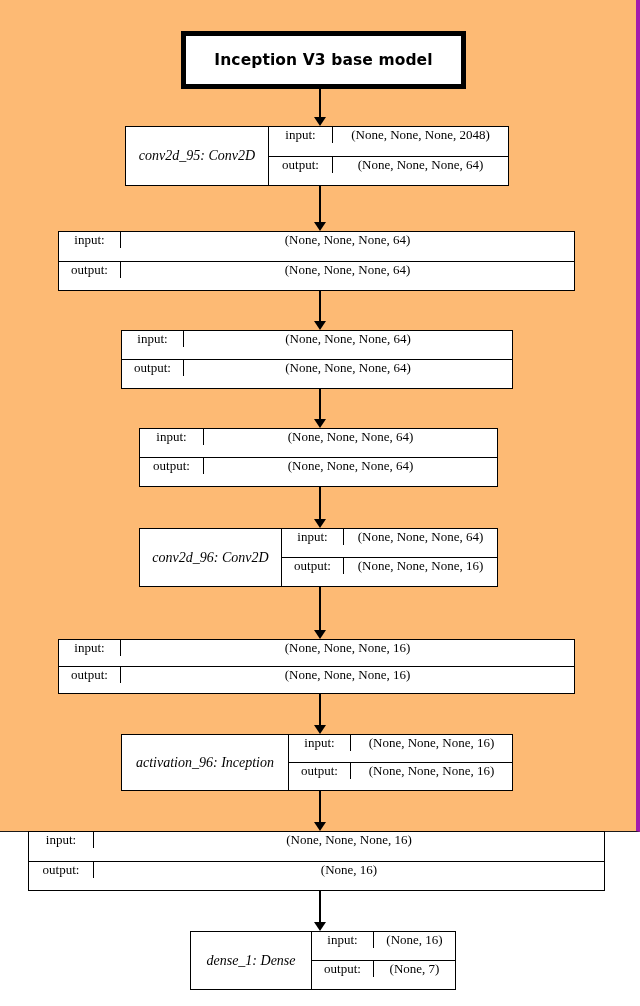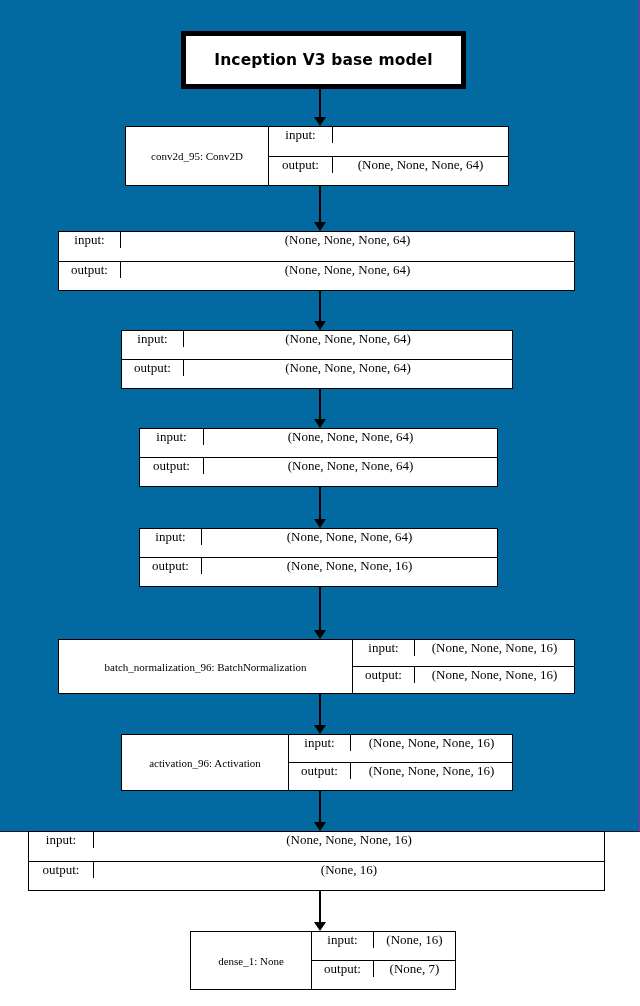--- a/index.html
+++ b/index.html
@@ -14,22 +14,22 @@
     font-family: "Liberation Serif", "DejaVu Serif", serif;
     overflow: hidden;
   }
 
   #page {
     position: absolute;
     left: 0;
     top: 0;
     width: 640px;
     height: 832px;
-    background: #0369a1;
-    border-right: 1px solid #a21caf;
+    background: #fdba74;
+    border-right: 4px solid #a21caf;
     border-bottom: 1px solid #1a1a1a;
     box-sizing: border-box;
   }
 
   
   .header-box {
     position: absolute;
     box-sizing: border-box;
     background: #ffffff;
     border: 5px solid #000000;
@@ -55,24 +55,25 @@
     display: flex;
     flex-direction: row;
     align-items: stretch;
   }
   .node-name {
     display: flex;
     align-items: center;
     justify-content: center;
     box-sizing: border-box;
     border-right: 1.5px solid #000000;
-    font-size: 11px;
+    font-size: 14px;
     color: #000000;
     white-space: nowrap;
     padding: 0 6px;
+    font-style: italic;
   }
   .node-io {
     display: flex;
     flex-direction: column;
     flex: 1 1 auto;
   }
   .io-row {
     display: flex;
     flex-direction: row;
     flex: 1 1 50%;
@@ -136,20 +137,21 @@
   <div class="arrow" style="left:313px; top:89px; height:37px;">
     <div class="shaft" style="height:28px;"></div>
     <div class="head" style="top:28px;"></div>
   </div>
 
   <div class="node" style="left:125px; top:126px; width:384px; height:60px;">
     <div class="node-name" style="width:143px;">conv2d_95: Conv2D</div>
     <div class="node-io">
       <div class="io-row top">
         <div class="io-key" style="width:64px;">input:</div>
+        <div class="io-val">(None, None, None, 2048)</div>
       </div>
       <div class="io-row">
         <div class="io-key" style="width:64px;">output:</div>
         <div class="io-val">(None, None, None, 64)</div>
       </div>
     </div>
   </div>
 
   <div class="arrow" style="left:313px; top:186px; height:45px;">
     <div class="shaft" style="height:36px;"></div>
@@ -204,58 +206,58 @@
       </div>
     </div>
   </div>
 
   <div class="arrow" style="left:313px; top:487px; height:41px;">
     <div class="shaft" style="height:32px;"></div>
     <div class="head" style="top:32px;"></div>
   </div>
 
   <div class="node" style="left:139px; top:528px; width:359px; height:59px;">
+    <div class="node-name" style="width:142px;">conv2d_96: Conv2D</div>
     <div class="node-io">
       <div class="io-row top">
         <div class="io-key" style="width:62px;">input:</div>
         <div class="io-val">(None, None, None, 64)</div>
       </div>
       <div class="io-row">
         <div class="io-key" style="width:62px;">output:</div>
         <div class="io-val">(None, None, None, 16)</div>
       </div>
     </div>
   </div>
 
   <div class="arrow" style="left:313px; top:587px; height:52px;">
     <div class="shaft" style="height:43px;"></div>
     <div class="head" style="top:43px;"></div>
   </div>
 
   <div class="node" style="left:58px; top:639px; width:517px; height:55px;">
-    <div class="node-name" style="width:294px;">batch_normalization_96: BatchNormalization</div>
     <div class="node-io">
       <div class="io-row top">
         <div class="io-key" style="width:62px;">input:</div>
         <div class="io-val">(None, None, None, 16)</div>
       </div>
       <div class="io-row">
         <div class="io-key" style="width:62px;">output:</div>
         <div class="io-val">(None, None, None, 16)</div>
       </div>
     </div>
   </div>
 
   <div class="arrow" style="left:313px; top:694px; height:40px;">
     <div class="shaft" style="height:31px;"></div>
     <div class="head" style="top:31px;"></div>
   </div>
 
   <div class="node" style="left:121px; top:734px; width:392px; height:57px;">
-    <div class="node-name" style="width:167px;">activation_96: Activation</div>
+    <div class="node-name" style="width:167px;">activation_96: Inception</div>
     <div class="node-io">
       <div class="io-row top">
         <div class="io-key" style="width:62px;">input:</div>
         <div class="io-val">(None, None, None, 16)</div>
       </div>
       <div class="io-row">
         <div class="io-key" style="width:62px;">output:</div>
         <div class="io-val">(None, None, None, 16)</div>
       </div>
     </div>
@@ -278,21 +280,21 @@
       </div>
     </div>
   </div>
 
   <div class="arrow" style="left:313px; top:891px; height:40px;">
     <div class="shaft" style="height:31px;"></div>
     <div class="head" style="top:31px;"></div>
   </div>
 
   <div class="node" style="left:190px; top:931px; width:266px; height:59px;">
-    <div class="node-name" style="width:121px;">dense_1: None</div>
+    <div class="node-name" style="width:121px;">dense_1: Dense</div>
     <div class="node-io">
       <div class="io-row top">
         <div class="io-key" style="width:62px;">input:</div>
         <div class="io-val">(None, 16)</div>
       </div>
       <div class="io-row">
         <div class="io-key" style="width:62px;">output:</div>
         <div class="io-val">(None, 7)</div>
       </div>
     </div>

